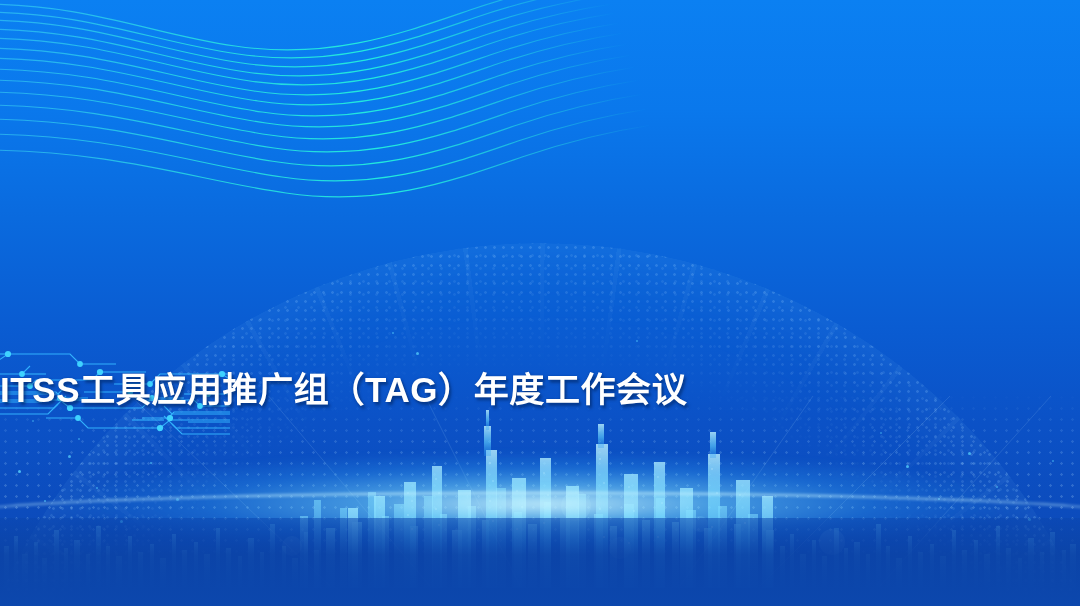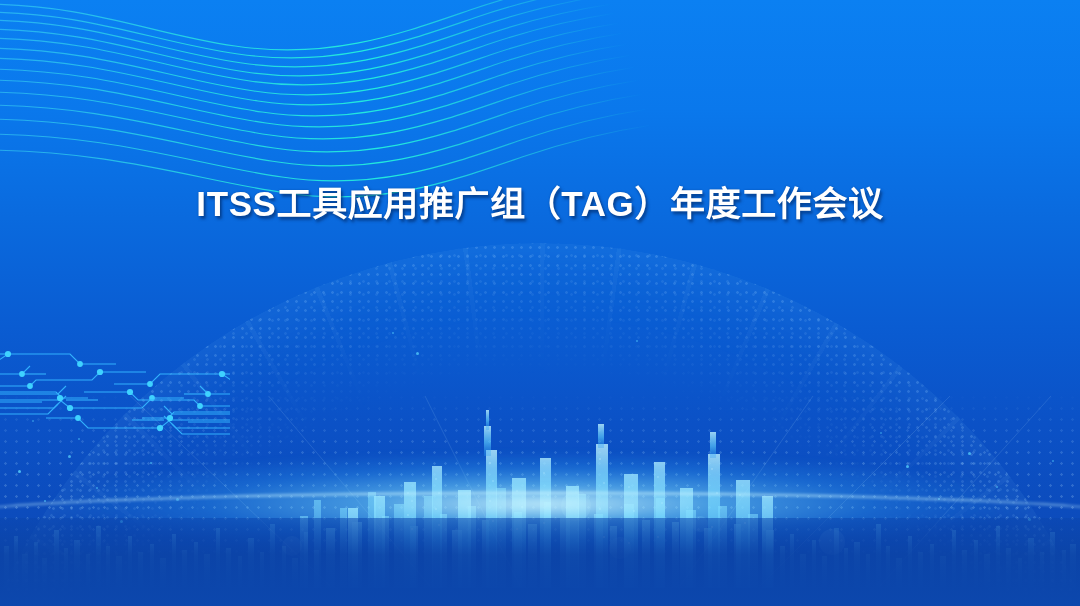--- a/index.html
+++ b/index.html
@@ -118,21 +118,21 @@
     background:linear-gradient(180deg, rgba(10,70,175,.55) 0%, rgba(11,67,166,.9) 42%, #0c47ad 100%);
     pointer-events:none;
   }
 
   
   .spark{ position:absolute; border-radius:50%; background:#5ad6ff; }
 
   
   .content{
     position:absolute; inset:0;
-    display:flex; flex-direction:column; align-items:center;
+    display:flex; flex-direction:row; align-items:center;
   }
   .title{
     margin-top:174px;
     text-align:center;
     color:#ffffff;
     font-size:35px;
     font-weight:bold;
     line-height:60px;
     letter-spacing:.6px;
     text-shadow:2px 3px 3px rgba(0,35,90,.55), 0 0 2px rgba(0,40,100,.4);

